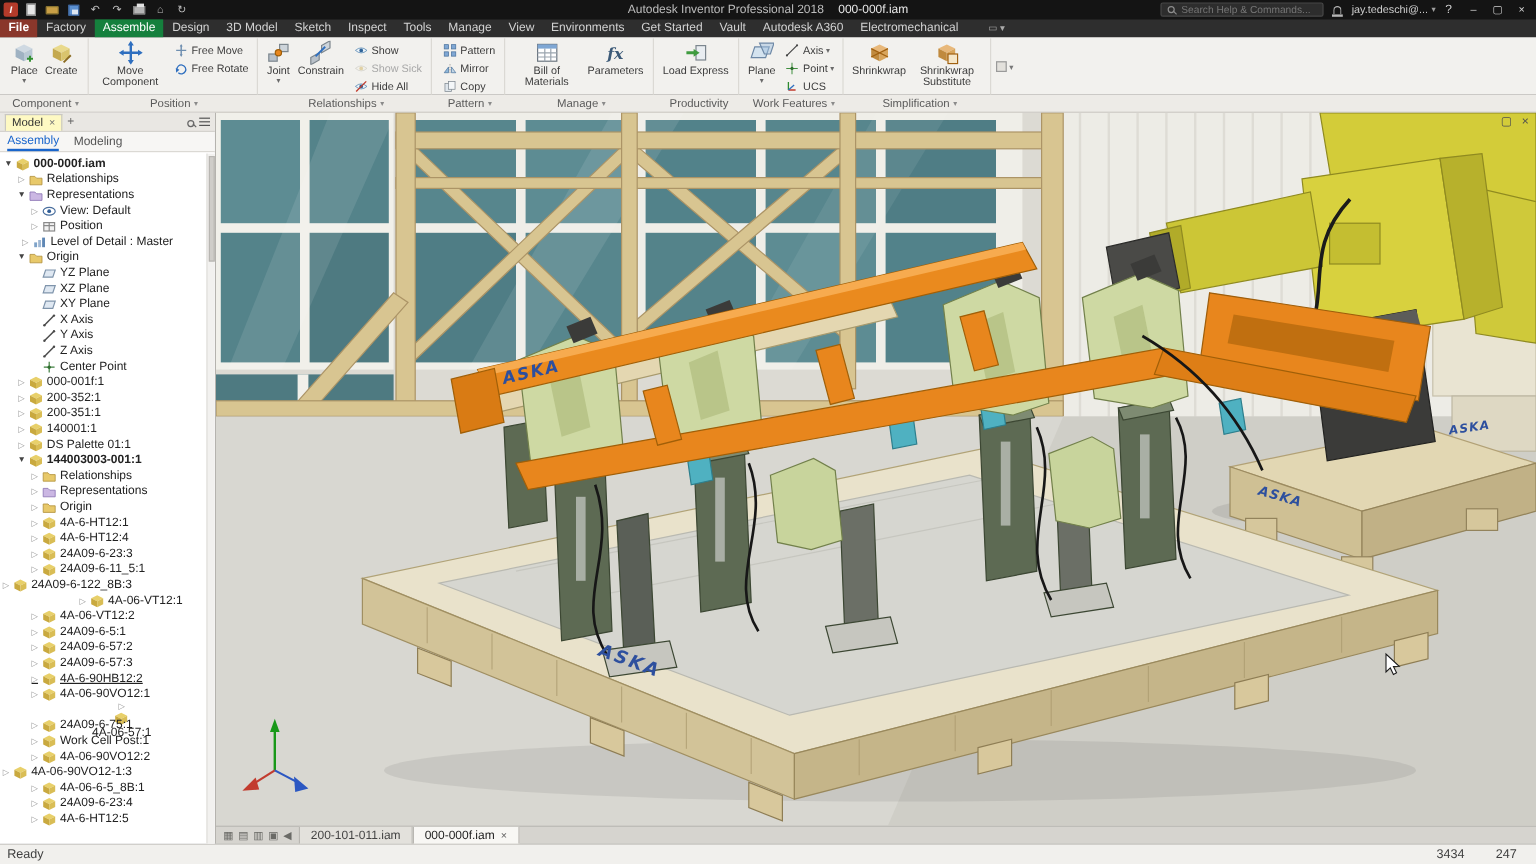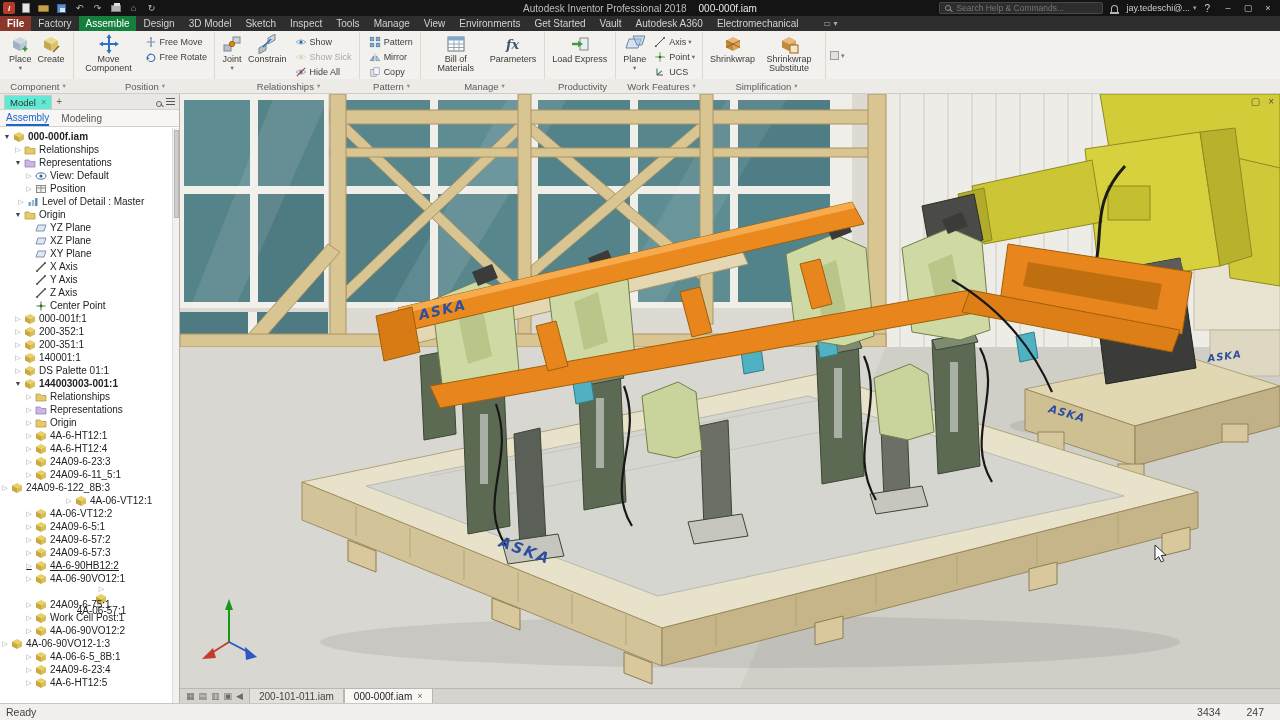--- a/index.html
+++ b/index.html
@@ -12,21 +12,21 @@
   .qicon{width:15px;height:13px;display:flex;align-items:center;justify-content:center;font-size:9px;color:#bdbdbd}
   .i-new{width:8px;height:10px;background:#e6e6e6;border:1px solid #8a8a8a}
   .i-open{width:11px;height:7px;background:#c99f46;border:1px solid #8a7430;border-radius:1px}
   .i-save{width:9px;height:9px;background:#5a8fd0;border:1px solid #3c66a0;position:relative}
   .i-save::after{content:"";position:absolute;left:2px;bottom:0;width:5px;height:4px;background:#dce6f2}
   .i-print{width:10px;height:7px;background:#b5b5b5;border:1px solid #7f7f7f;position:relative}
   .i-print::after{content:"";position:absolute;left:2px;top:-3px;width:6px;height:3px;background:#e2e2e2}
   .title-center{position:absolute;left:50%;transform:translateX(-50%);top:0;height:16px;display:flex;align-items:center;gap:12px;font-size:10px;color:#bdbdbd;white-space:nowrap}
   .title-center .doc{color:#e9e9e9}
   .tb-right{margin-left:auto;display:flex;align-items:center;gap:8px;padding-right:2px}
-  .search{display:flex;align-items:center;background:#2d2d2d;border:1px solid #474747;border-radius:2px;height:12px;width:164px;padding:0 5px;gap:5px}
+  .search{display:flex;align-items:center;background:#2d2d2d;border:1px solid #474747;border-radius:2px;height:12px;width:136px;padding:0 5px;gap:5px}
   .mag{width:6px;height:6px;border:1.2px solid #8d8d8d;border-radius:50%;position:relative;flex:0 0 auto}
   .mag::after{content:"";position:absolute;width:4px;height:1.2px;background:#8d8d8d;transform:rotate(45deg);right:-3px;bottom:-1px}
   .search input{background:transparent;border:none;outline:none;color:#9b9b9b;font-size:8.5px;width:100%;font-family:inherit}
   .bell{width:7px;height:7px;border:1.2px solid #b5b5b5;border-bottom:none;border-radius:50% 50% 0 0;position:relative;margin-top:1px}
   .bell::after{content:"";position:absolute;left:-2px;right:-2px;bottom:-1.5px;height:1.2px;background:#b5b5b5}
   .user{font-size:9px;color:#cfcfcf;display:flex;align-items:center;gap:3px}
   .caret{font-size:7px;color:#9f9f9f}
   .helpq{font-size:10px;color:#cfcfcf}
   .winbtns{display:flex}
   .winbtn{width:20px;height:16px;display:flex;align-items:center;justify-content:center;font-size:9px;color:#cfcfcf}
@@ -55,21 +55,21 @@
   .optsq{width:9px;height: 9px;border:1px solid #9a9a9a;background:#e3e1dc}
   .optdd{font-size:7px}
   
   .panelrow{height:15px;background:#edebe7;border-bottom:1px solid #cfcdc8;display:flex;font-size:9.5px;color:#5a5a5a;padding-left:2px;overflow:hidden}
   .plabel{display:flex;align-items:center;justify-content:center;gap:3px;white-space:nowrap}
   .pdd{font-size:6.5px;color:#8a8a8a}
   
   .main{display:flex;height:609px}
   .browser{width:180px;background:#fff;border-right:1px solid #b5b3ae;position:relative;display:flex;flex-direction:column}
   .bheader{height:16px;background:#e9e7e3;border-bottom:1px solid #d4d2cd;display:flex;align-items:center;padding:0 4px;gap:4px}
-  .btab{background:#5eead4;border:1px solid #c9c7c2;border-bottom:none;height:14px;display:flex;align-items:center;gap:5px;padding:0 5px;font-size:9.5px;color:#333}
+  .btab{background:#fef9c3;border:1px solid #c9c7c2;border-bottom:none;height:14px;display:flex;align-items:center;gap:5px;padding:0 5px;font-size:9.5px;color:#333}
   .bclose{color:#777;font-size:9px}
   .bplus{font-size:10px;color:#666}
   .spacer{flex:1}
   .mag2{width:6px;height:6px;border:1.3px solid #666;border-radius:50%;position:relative;display:inline-block}
   .mag2::after{content:"";position:absolute;width:4px;height:1.3px;background:#666;transform:rotate(45deg);right:-3px;bottom:-1px}
   .bmenu i{display:block;width:9px;height:1.2px;background:#555;margin:1.6px 0}
   .btabs{height:17px;background:#f7f6f4;border-bottom:1px solid #d4d2cd;display:flex;align-items:stretch;padding-left:6px;gap:12px;font-size:10px}
   .btabitem{display:flex;align-items:center;color:#555}
   .btabitem.active{color:#1a66cc;border-bottom:2px solid #1a66cc}
   .tree{flex:1;overflow:hidden;padding-top:3px;background:#fff}

